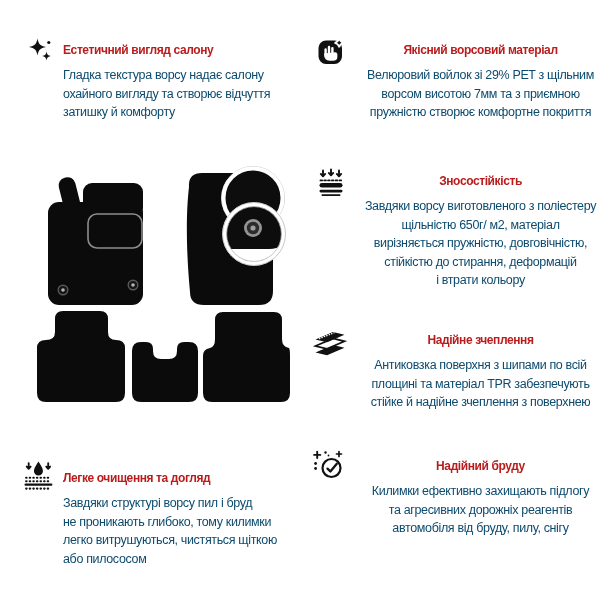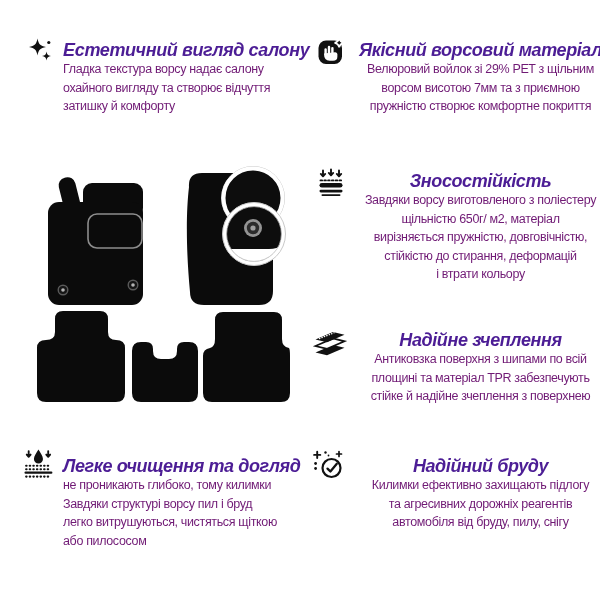--- a/index.html
+++ b/index.html
@@ -8,27 +8,27 @@
     font-family:"Liberation Sans",sans-serif;
     position:relative;overflow:hidden;color:#111;
   }
   .feature{position:absolute;}
   .feature.col-left{left:24px;width:276px;}
   .feature.col-right{left:312px;width:294px;text-align:center;}
   .icon{position:absolute;left:0;top:0;width:38px;height:38px;}
   .icon svg{display:block;}
   .title{
     margin:0;padding:4px 0 0 39px;
-    font-size:18px;font-weight:bold;letter-spacing:-0.4px;
-    color:#4c1d95;line-height:20px;white-space:nowrap;font-style:italic;
+    font-size:12px;font-weight:bold;letter-spacing:-0.4px;
+    color:#b91c1c;line-height:20px;white-space:nowrap;
   }
   .col-right .title{padding-left:43px;}
   .desc{
-    padding-left:39px;
-    font-size:12.5px;line-height:18.5px;letter-spacing:-0.35px;color:#701a75;
+    padding-left:39px;margin-top:6px;
+    font-size:12.5px;line-height:18.5px;letter-spacing:-0.35px;color:#0c4a6e;
   }
   .col-right .desc{padding-left:43px;}
   .desc .line{white-space:nowrap;}
   .product{position:absolute;left:20px;top:150px;width:280px;height:296px;margin:0;}
   .product svg{display:block;}
 </style>
 </head>
 <body>
 
 <section class="feature col-left" style="top:36px">
@@ -102,40 +102,40 @@
     </svg>
   </span>
   <h2 class="title">Надійне зчеплення</h2>
   <div class="desc">
     <div class="line">Антиковзка поверхня з шипами по всій</div>
     <div class="line">площині та матеріал TPR забезпечують</div>
     <div class="line">стійке й надійне зчеплення з поверхнею</div>
   </div>
 </section>
 
-<section class="feature col-left" style="top:452px">
+<section class="feature col-left" style="top:464px">
   <span class="icon" style="left:-2px;top:-4px">
     <svg width="37" height="35" viewBox="0 0 36 34">
       <g stroke="#111" stroke-width="1.8" stroke-linecap="round" stroke-linejoin="round" fill="none">
         <path d="M6.5 3 V8.2 M4.6 6.4 L6.5 8.5 L8.4 6.4"></path>
         <path d="M25.5 3 V8.2 M23.6 6.4 L25.5 8.5 L27.4 6.4"></path>
       </g>
       <path d="M16 1.5 C14 4.8 11.6 8.2 11.6 10.7 A4.4 4.4 0 0 0 20.4 10.7 C20.4 8.2 18 4.8 16 1.5 Z" fill="#111"></path>
       <g stroke="#111" fill="none" stroke-linecap="round">
         <path d="M4 17.2 H28" stroke-width="2" stroke-dasharray="0.5 3"></path>
         <path d="M4 20.6 H28" stroke-width="2" stroke-dasharray="0.5 3"></path>
         <path d="M3.5 24 H28.5" stroke-width="2.2"></path>
         <path d="M4 27.8 H28" stroke-width="2" stroke-dasharray="0.5 3"></path>
       </g>
     </svg>
   </span>
   <h2 class="title">Легке очищення та догляд</h2>
   <div class="desc">
+    <div class="line">Завдяки структурі ворсу пил і бруд</div>
     <div class="line">не проникають глибоко, тому килимки</div>
-    <div class="line">Завдяки структурі ворсу пил і бруд</div>
     <div class="line">легко витрушуються, чистяться щіткою</div>
     <div class="line">або пилососом</div>
   </div>
 </section>
 
 <section class="feature col-right" style="top:452px">
   <span class="icon" style="left:0;top:-3px">
     <svg width="34" height="32" viewBox="0 0 34 32">
       <g stroke="#111" stroke-linecap="round" fill="none">
         <path d="M5.2 2.8 V9 M2.1 5.9 H8.3" stroke-width="1.9"></path>

